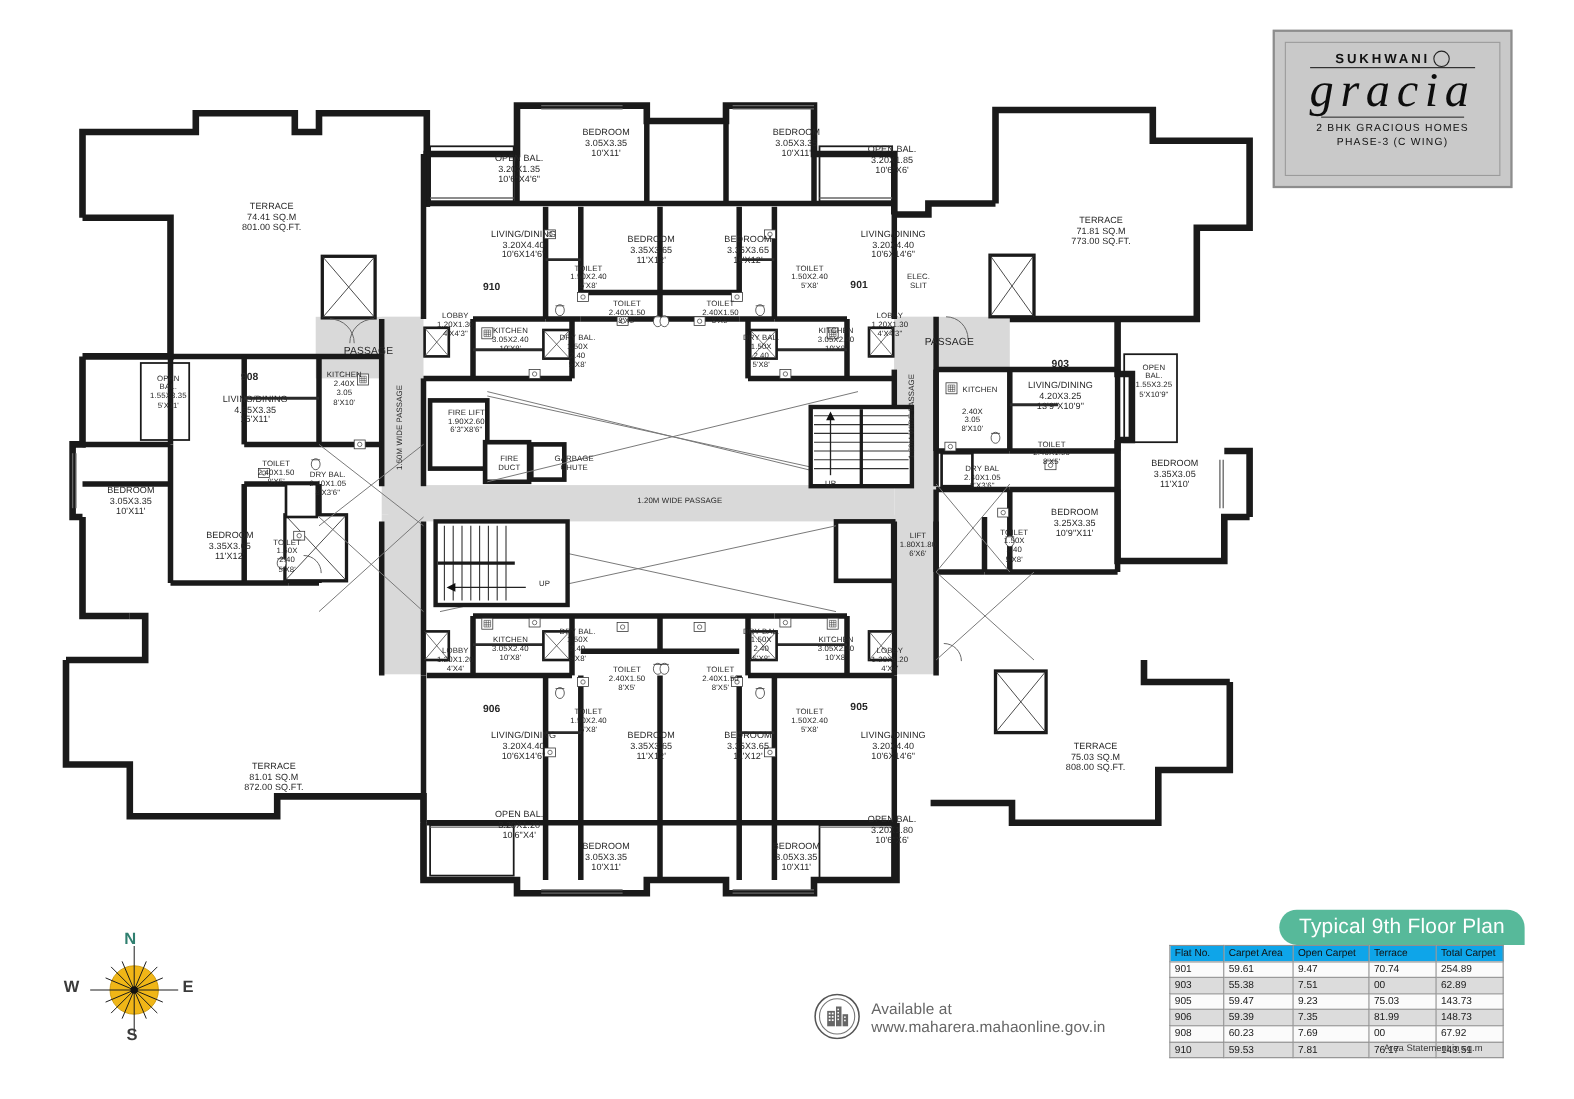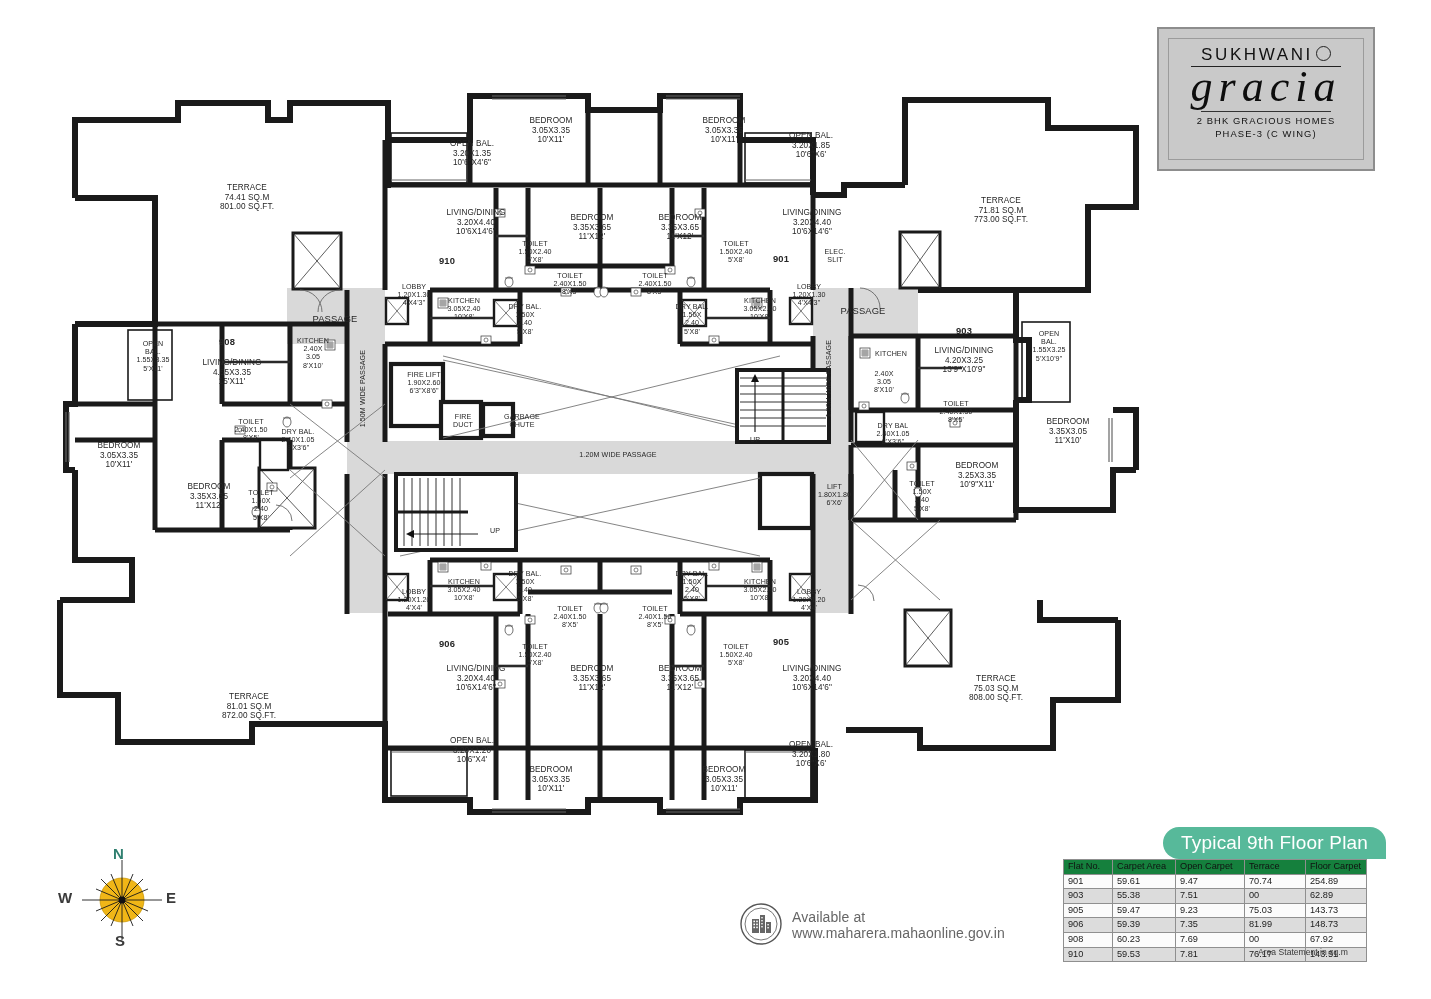--- a/index.html
+++ b/index.html
@@ -9,22 +9,22 @@
   #stage{position:absolute;left:0;top:0;width:1431px;height:999px;}
   svg#plan{position:absolute;left:0;top:0;width:1431px;height:999px;}
 
   
   #logo{position:absolute;left:1157px;top:27px;width:218px;height:144px;
         background:#c9c9c9;border:2px solid #8d8d8d;box-sizing:border-box;
         display:flex;align-items:center;justify-content:center;}
   #logoInner{width:196px;height:122px;border:1px solid #9b9b9b;box-sizing:border-box;
         display:flex;flex-direction:column;align-items:center;justify-content:flex-start;
         padding-top:6px;}
-  .lg-top{font-size:17px;letter-spacing:2.6px;font-weight:400;color:#111;
-        display:flex;align-items:flex-start;gap:3px;}
+  .lg-top{font-size:12px;letter-spacing:2.6px;font-weight:700;color:#111;
+        display:flex;align-items:flex-end;gap:3px;}
   .lg-rule{width:150px;height:1px;background:#222;margin:1px 0 0 0;}
   .lg-script{font-family:"Liberation Serif","DejaVu Serif",serif;font-style:italic;
         font-size:44px;line-height:44px;letter-spacing:6px;color:#0d0d0d;margin:-2px 0 0 0;
         font-weight:400;}
   .lg-rule2{width:130px;height:1px;background:#333;margin:2px 0 3px 0;}
   .lg-sub{font-size:9.4px;letter-spacing:1.1px;color:#111;line-height:12.5px;text-align:left;}
   .lg-badge{width:13px;height:13px;border-radius:50%;border:1px solid #222;
         display:inline-block;position:relative;top:1px;}
 
   
@@ -49,21 +49,21 @@
         display:flex;align-items:center;padding:0 18px 0 18px;}
   #bannerTxt{color:#ffffff;font-size:19px;letter-spacing:.2px;font-weight:400;}
   #bannerTail{position:absolute;left:1349px;top:859px;width:14px;height:14px;
         background:#3f9a7e;clip-path:polygon(0 0,100% 0,0 100%);}
 
   
   #areaTable{position:absolute;left:1063px;top:859px;border-collapse:collapse;
         font-size:9.2px;color:#1b1b1b;}
   #areaTable th,#areaTable td{border:1px solid #8f8f8f;padding:1px 4px;text-align:left;
         font-weight:400;line-height:11.6px;}
-  #areaTable th{background:#15803d;font-size:9.2px;color:#111;}
+  #areaTable th{background:#0ea5e9;font-size:9.2px;color:#111;}
   #areaTable tbody tr:nth-child(even){background:#dcdcdc;}
   #areaTable tbody tr:nth-child(odd){background:#fbfbfb;}
   #areaTable td:nth-child(1){width:40px;}
   #areaTable td:nth-child(2){width:54px;}
   #areaTable td:nth-child(3){width:60px;}
   #areaTable td:nth-child(4){width:52px;}
   #areaTable td:nth-child(5){width:52px;}
   #areaNote{position:absolute;left:1258px;top:947px;font-size:8.6px;color:#3a3a3a;}
 
   
@@ -706,21 +706,21 @@
   </div>
   <div id="bannerTail"></div>
 
   <table id="areaTable">
     <thead>
       <tr>
           <th>Flat No.</th>
           <th>Carpet Area</th>
           <th>Open Carpet</th>
           <th>Terrace</th>
-          <th>Floor Carpet</th>
+          <th>Total Carpet</th>
         </tr>
     </thead>
     <tbody>
         <tr>
           <td>901</td>
           <td>59.61</td>
           <td>9.47</td>
           <td>70.74</td>
           <td>254.89</td>
         </tr>

